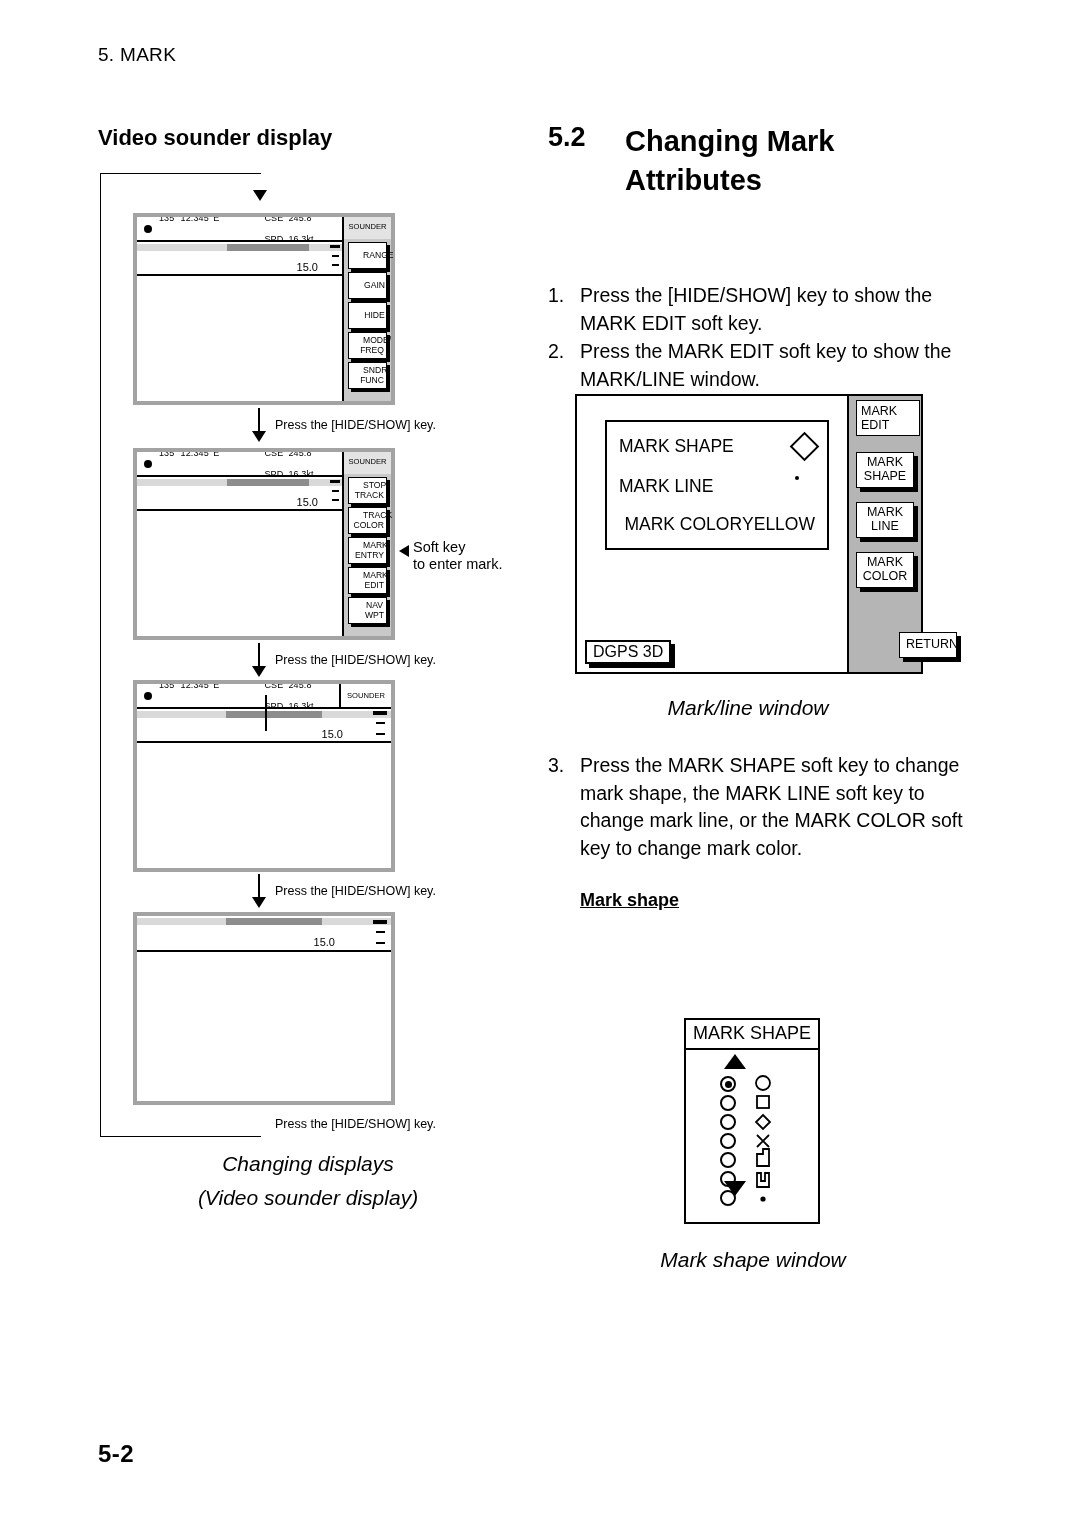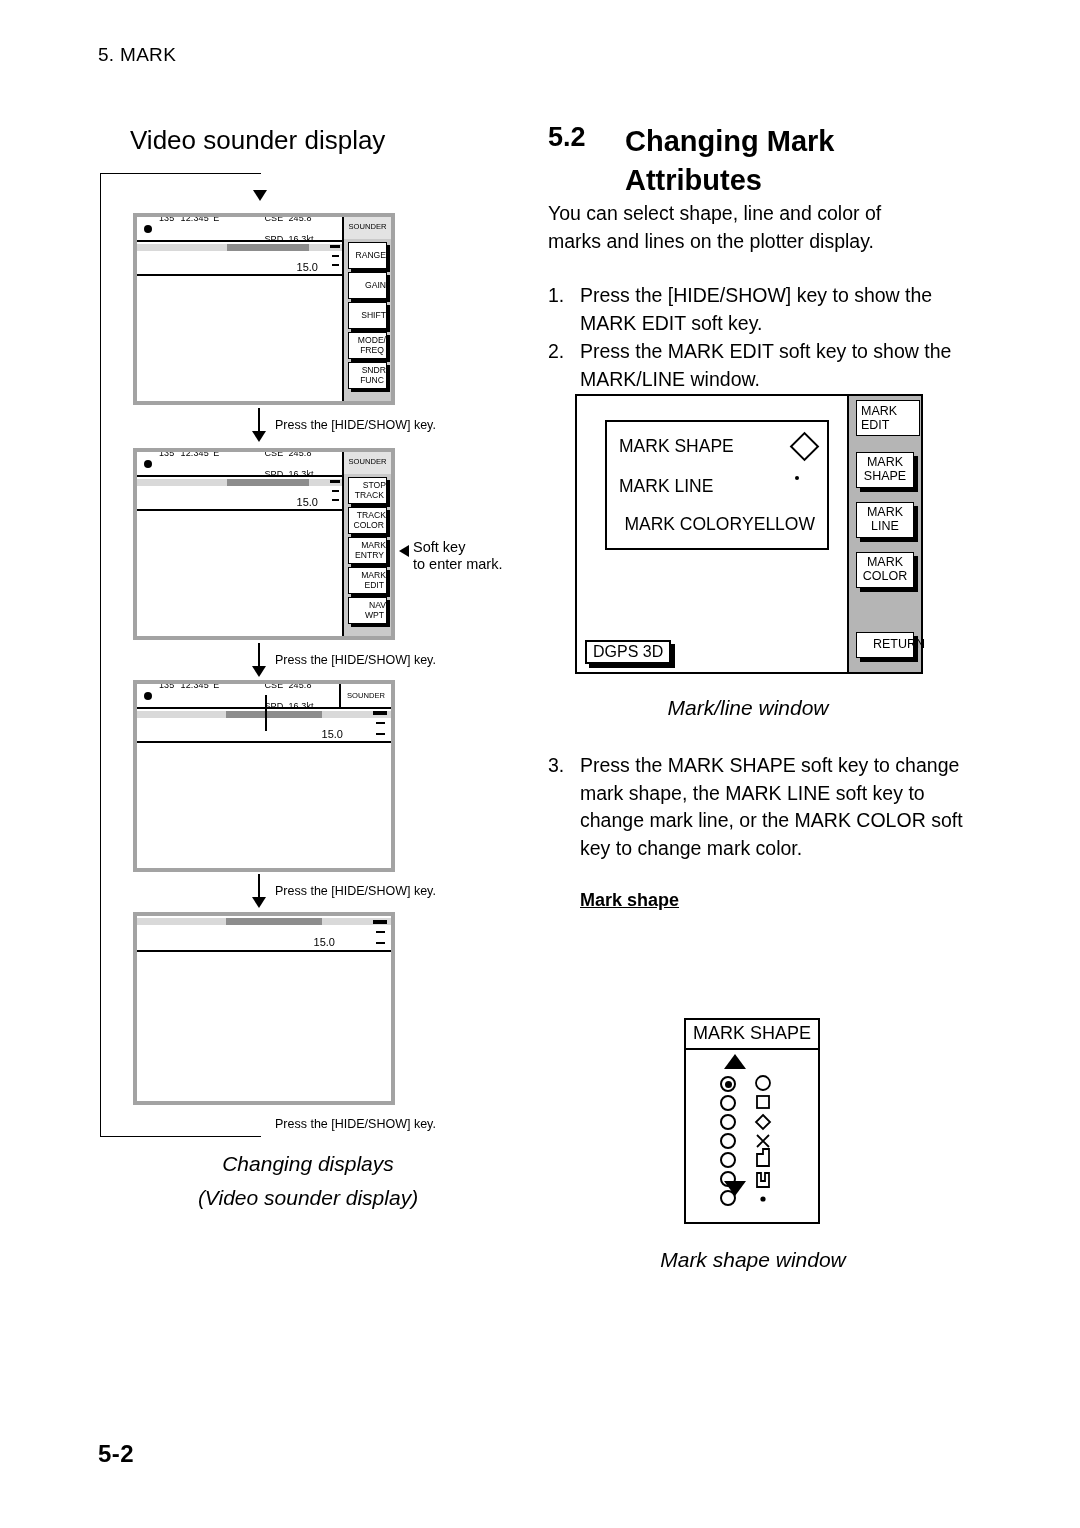--- a/index.html
+++ b/index.html
@@ -4,21 +4,21 @@
 <style>
   html,body{margin:0;padding:0;background:#fff;}
   body{width:1080px;height:1528px;position:relative;
        font-family:"Liberation Sans", sans-serif;color:#000;}
   .page{position:absolute;inset:0;}
 
   
   .hdr-run{position:absolute;left:98px;top:44px;font-size:19px;letter-spacing:.3px;}
   .pageno{position:absolute;left:98px;top:1440px;font-size:24px;font-weight:bold;letter-spacing:.5px;}
 
-  .col-l-title{position:absolute;left:98px;top:125px;font-size:26px;font-weight:normal;margin-left:32px;}
+  .col-l-title{position:absolute;left:98px;top:125px;font-size:22px;font-weight:bold;}
   .sec-num{position:absolute;left:548px;top:122px;font-size:27px;font-weight:bold;}
   .sec-title{position:absolute;left:625px;top:122px;font-size:29px;font-weight:bold;line-height:1.33;width:330px;}
 
   .body-p{position:absolute;font-size:19.5px;line-height:1.42;}
   .ol-item{position:absolute;font-size:19.5px;line-height:1.42;}
   .ol-item .num{position:absolute;left:0;top:0;width:30px;}
   .ol-item .txt{display:block;margin-left:32px;}
 
   .sub-h{position:absolute;font-size:18px;font-weight:bold;text-decoration:underline;}
   .caption{position:absolute;font-style:italic;font-size:21px;text-align:center;}
@@ -51,21 +51,21 @@
   .grey-bar i{position:absolute;top:0;height:7px;background:#8d8d8d;}
   .sub-val{position:absolute;right:24px;bottom:1px;font-size:11px;}
   .echo{position:relative;flex:1;overflow:hidden;background:#fff;}
 
   .sndlabel{font-size:7.6px;text-align:center;padding-top:5px;height:22px;box-sizing:border-box;background:#e3e3e3;}
 
   .skey{position:relative;margin:3px 4px 0 4px;height:27px;background:#fff;border:1.4px solid #000;
         box-shadow:3px 3px 0 #000;font-size:8.6px;line-height:1.05;display:flex;flex-direction:column;
         justify-content:center;box-sizing:border-box;}
   .skey span{display:block;}
-  .skey .l1{text-align:right;padding-left:6px;}
+  .skey .l1{text-align:center;padding-left:14px;}
   .skey .l2{text-align:right;padding-right:2px;}
 
   .scaleL{position:absolute;left:2px;top:0;bottom:0;width:8px;
           background:linear-gradient(180deg,#555 0 12%,#c8c8c8 12% 55%,#ececec 55% 100%);}
   .tick{position:absolute;height:2px;background:#000;}
 
   
   .unit.plain .screen{border:none;}
 
   
@@ -137,21 +137,21 @@
     </div>
     <div class="keys">
       <div class="sndlabel">SOUNDER</div>
       <div class="skey">
           <span class="l1">RANGE</span>
         </div>
       <div class="skey">
           <span class="l1">GAIN</span>
         </div>
       <div class="skey">
-          <span class="l1">SHIFT</span>
+          <span class="l1">HIDE</span>
         </div>
       <div class="skey">
           <span class="l1">MODE/</span>
           <span class="l2">FREQ</span>
         </div>
       <div class="skey">
           <span class="l1">SNDR</span>
           <span class="l2">FUNC</span>
         </div>
     </div>
@@ -280,21 +280,20 @@
 
   <div class="caption" style="left:98px;top:1186px;width:420px;">(Video sounder display)</div>
   <div class="caption" style="left:98px;top:1152px;width:420px;">Changing displays</div>
 
   <div class="sec-num">5.2</div>
   <div class="sec-title">
     <span>Changing Mark</span><br>
     <span>Attributes</span>
   </div>
 
-  <div class="body-p" style="left:548px;top:200px;width:382px;">You can select shape, line and color of marks and lines on the plotter display.</div>
 
   <div class="ol-item" style="left:548px;top:282px;width:420px;">
     <span class="num">1.</span>
     <span class="txt">Press the [HIDE/SHOW] key to show the MARK EDIT soft key.</span>
   </div>
   <div class="ol-item" style="left:548px;top:338px;width:420px;">
     <span class="num">2.</span>
     <span class="txt">Press the MARK EDIT soft key to show the MARK/LINE window.</span>
   </div>
 
@@ -326,21 +325,21 @@
         <span>SHAPE</span>
       </div>
       <div class="sidekey" style="top:106px;">
         <span>MARK</span><br>
         <span>LINE</span>
       </div>
       <div class="sidekey" style="top:156px;">
         <span>MARK</span><br>
         <span>COLOR</span>
       </div>
-      <div class="sidekey" style="bottom:14px;padding:5px 16px;">RETURN</div>
+      <div class="sidekey" style="bottom:14px;padding:5px 6px;margin-left:43px;">RETURN</div>
     </div>
   </div>
 
   <div class="caption" style="left:548px;top:696px;width:400px;">Mark/line window</div>
 
   <div class="ol-item" style="left:548px;top:752px;width:420px;">
     <span class="num">3.</span>
     <span class="txt">Press the MARK SHAPE soft key to change mark shape, the MARK LINE soft key to change mark line, or the MARK COLOR soft key to change mark color.</span>
   </div>
 

